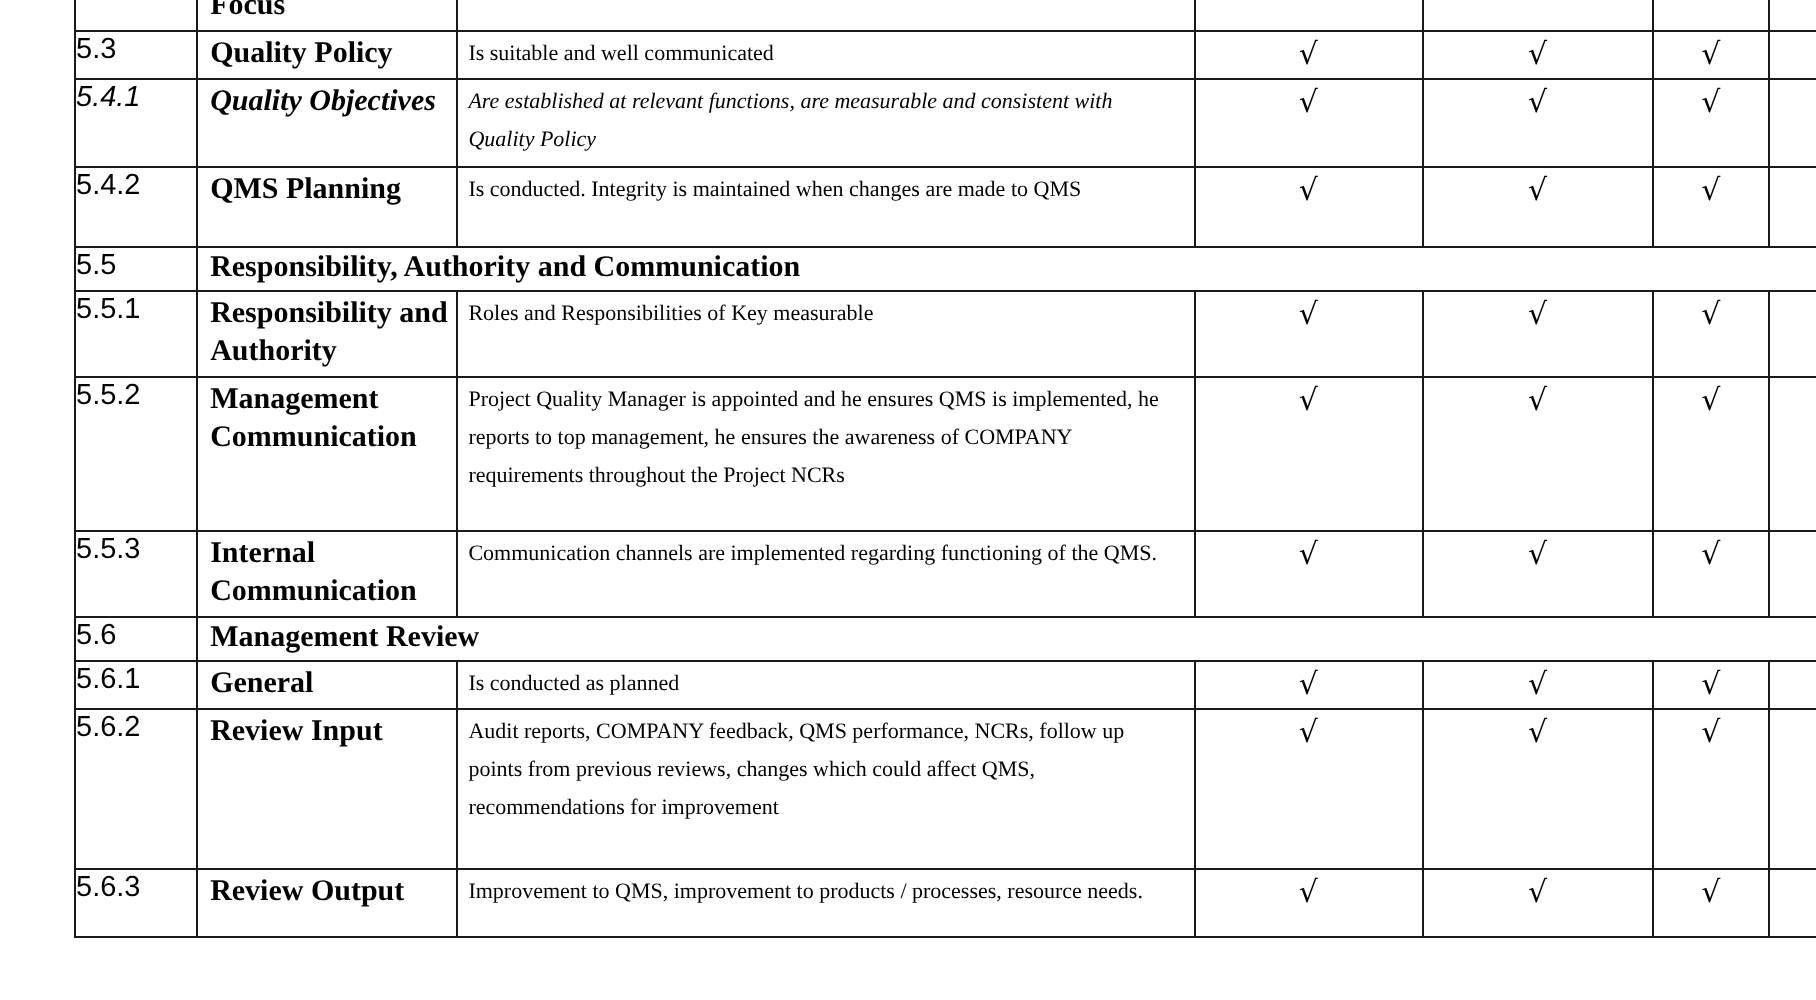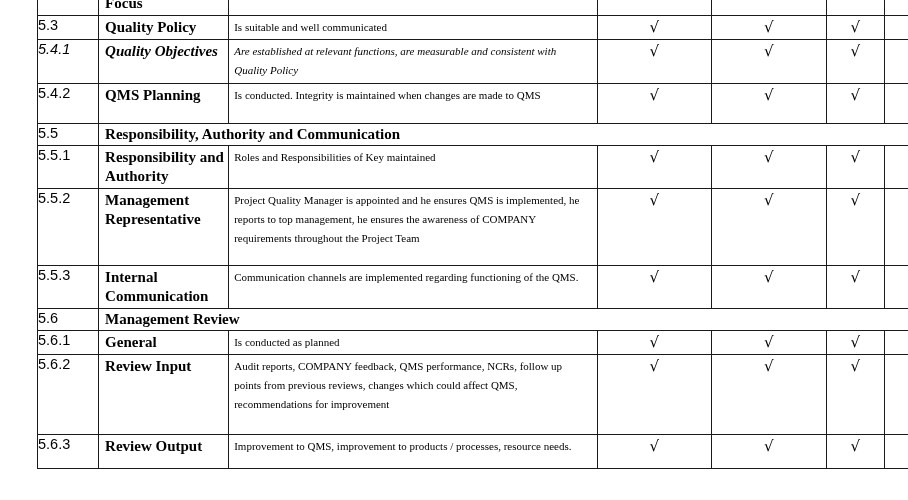--- a/index.html
+++ b/index.html
@@ -190,44 +190,44 @@
           </td>
         </tr>
         <tr class="r" style="height: 38px;">
           <td class="numcell">
             <div class="num">5.5.1</div>
           </td>
           <td class="titlecell">
             <div class="title">Responsibility and Authority</div>
           </td>
           <td>
-            <div class="desc">Roles and Responsibilities of Key maintained</div>
+            <div class="desc">Roles and Responsibilities of Key measurable</div>
           </td>
           <td>
             <div class="chk">√</div>
           </td>
           <td>
             <div class="chk">√</div>
           </td>
           <td>
             <div class="chk">√</div>
           </td>
           <td>
             <div class="chk">√</div>
           </td>
         </tr>
         <tr class="r" style="height: 77px; margin-top: 32px;">
           <td class="numcell">
             <div class="num">5.5.2</div>
           </td>
           <td class="titlecell">
-            <div class="title">Management Representative</div>
-          </td>
-          <td>
-            <div class="desc">Project Quality Manager is appointed and he ensures QMS is implemented, he reports to top management, he ensures the awareness of COMPANY requirements throughout the Project Team</div>
+            <div class="title">Management Communication</div>
+          </td>
+          <td>
+            <div class="desc">Project Quality Manager is appointed and he ensures QMS is implemented, he reports to top management, he ensures the awareness of COMPANY requirements throughout the Project NCRs</div>
           </td>
           <td>
             <div class="chk">√</div>
           </td>
           <td>
             <div class="chk">√</div>
           </td>
           <td>
             <div class="chk">√</div>
           </td>

